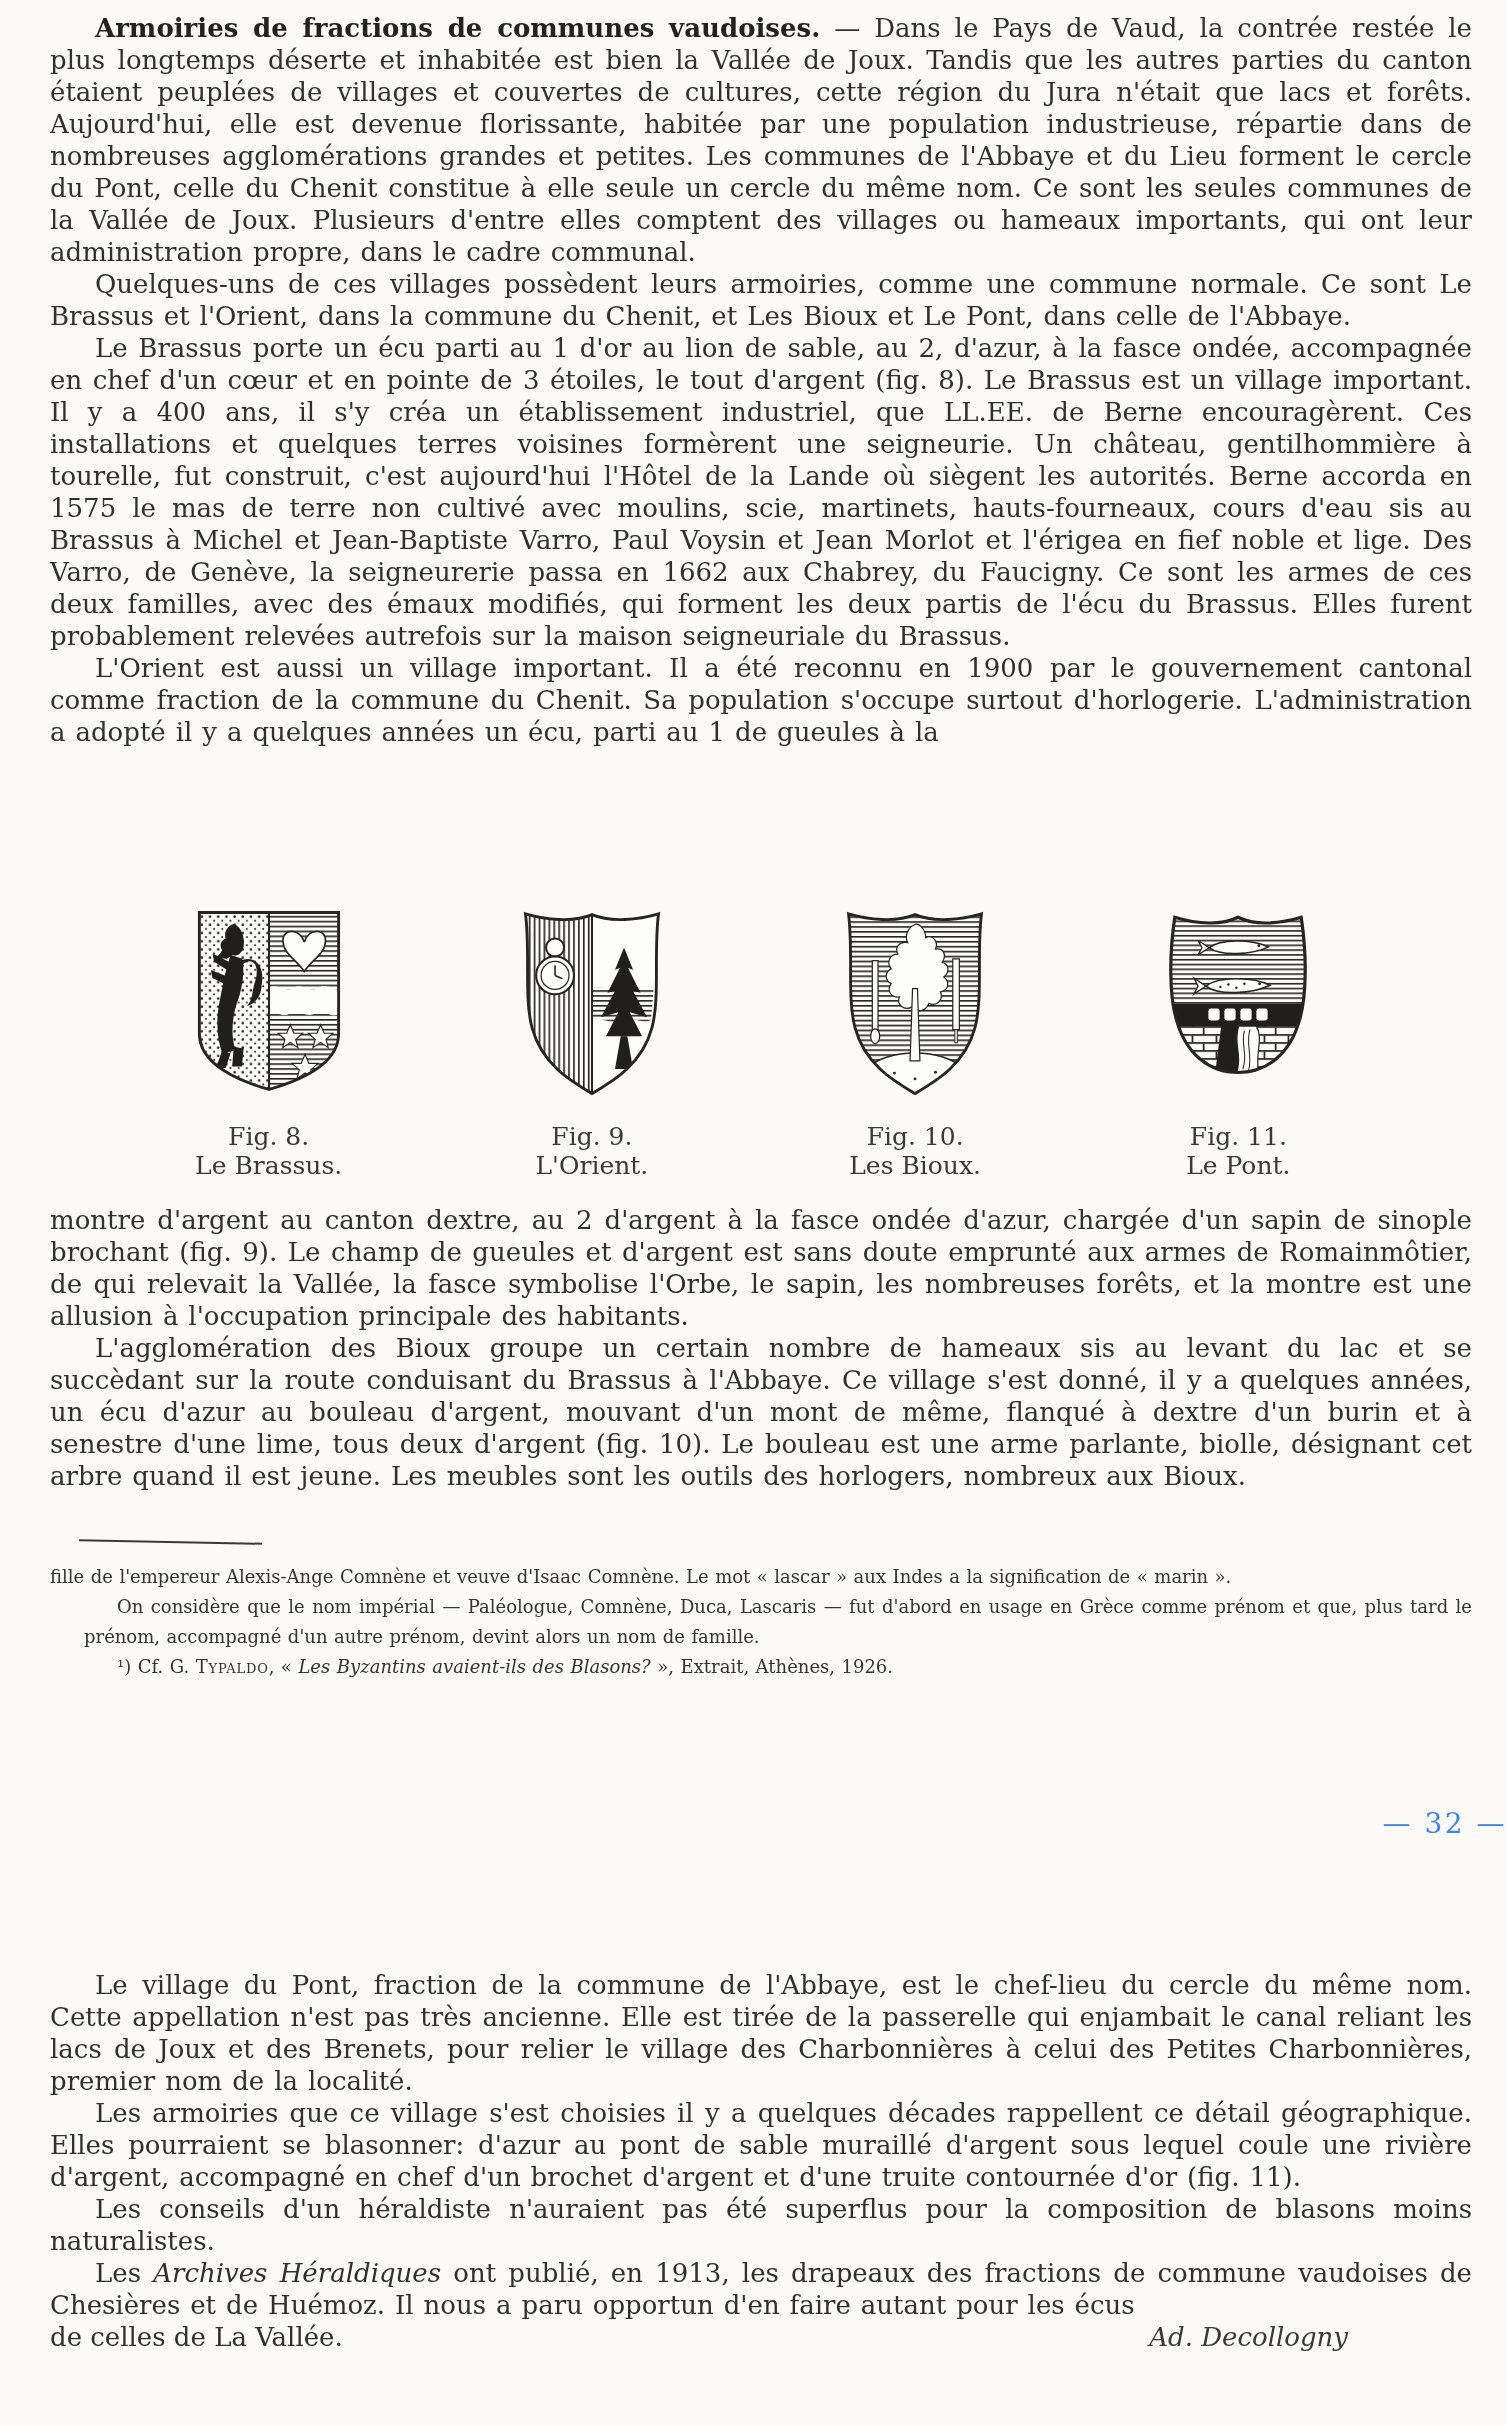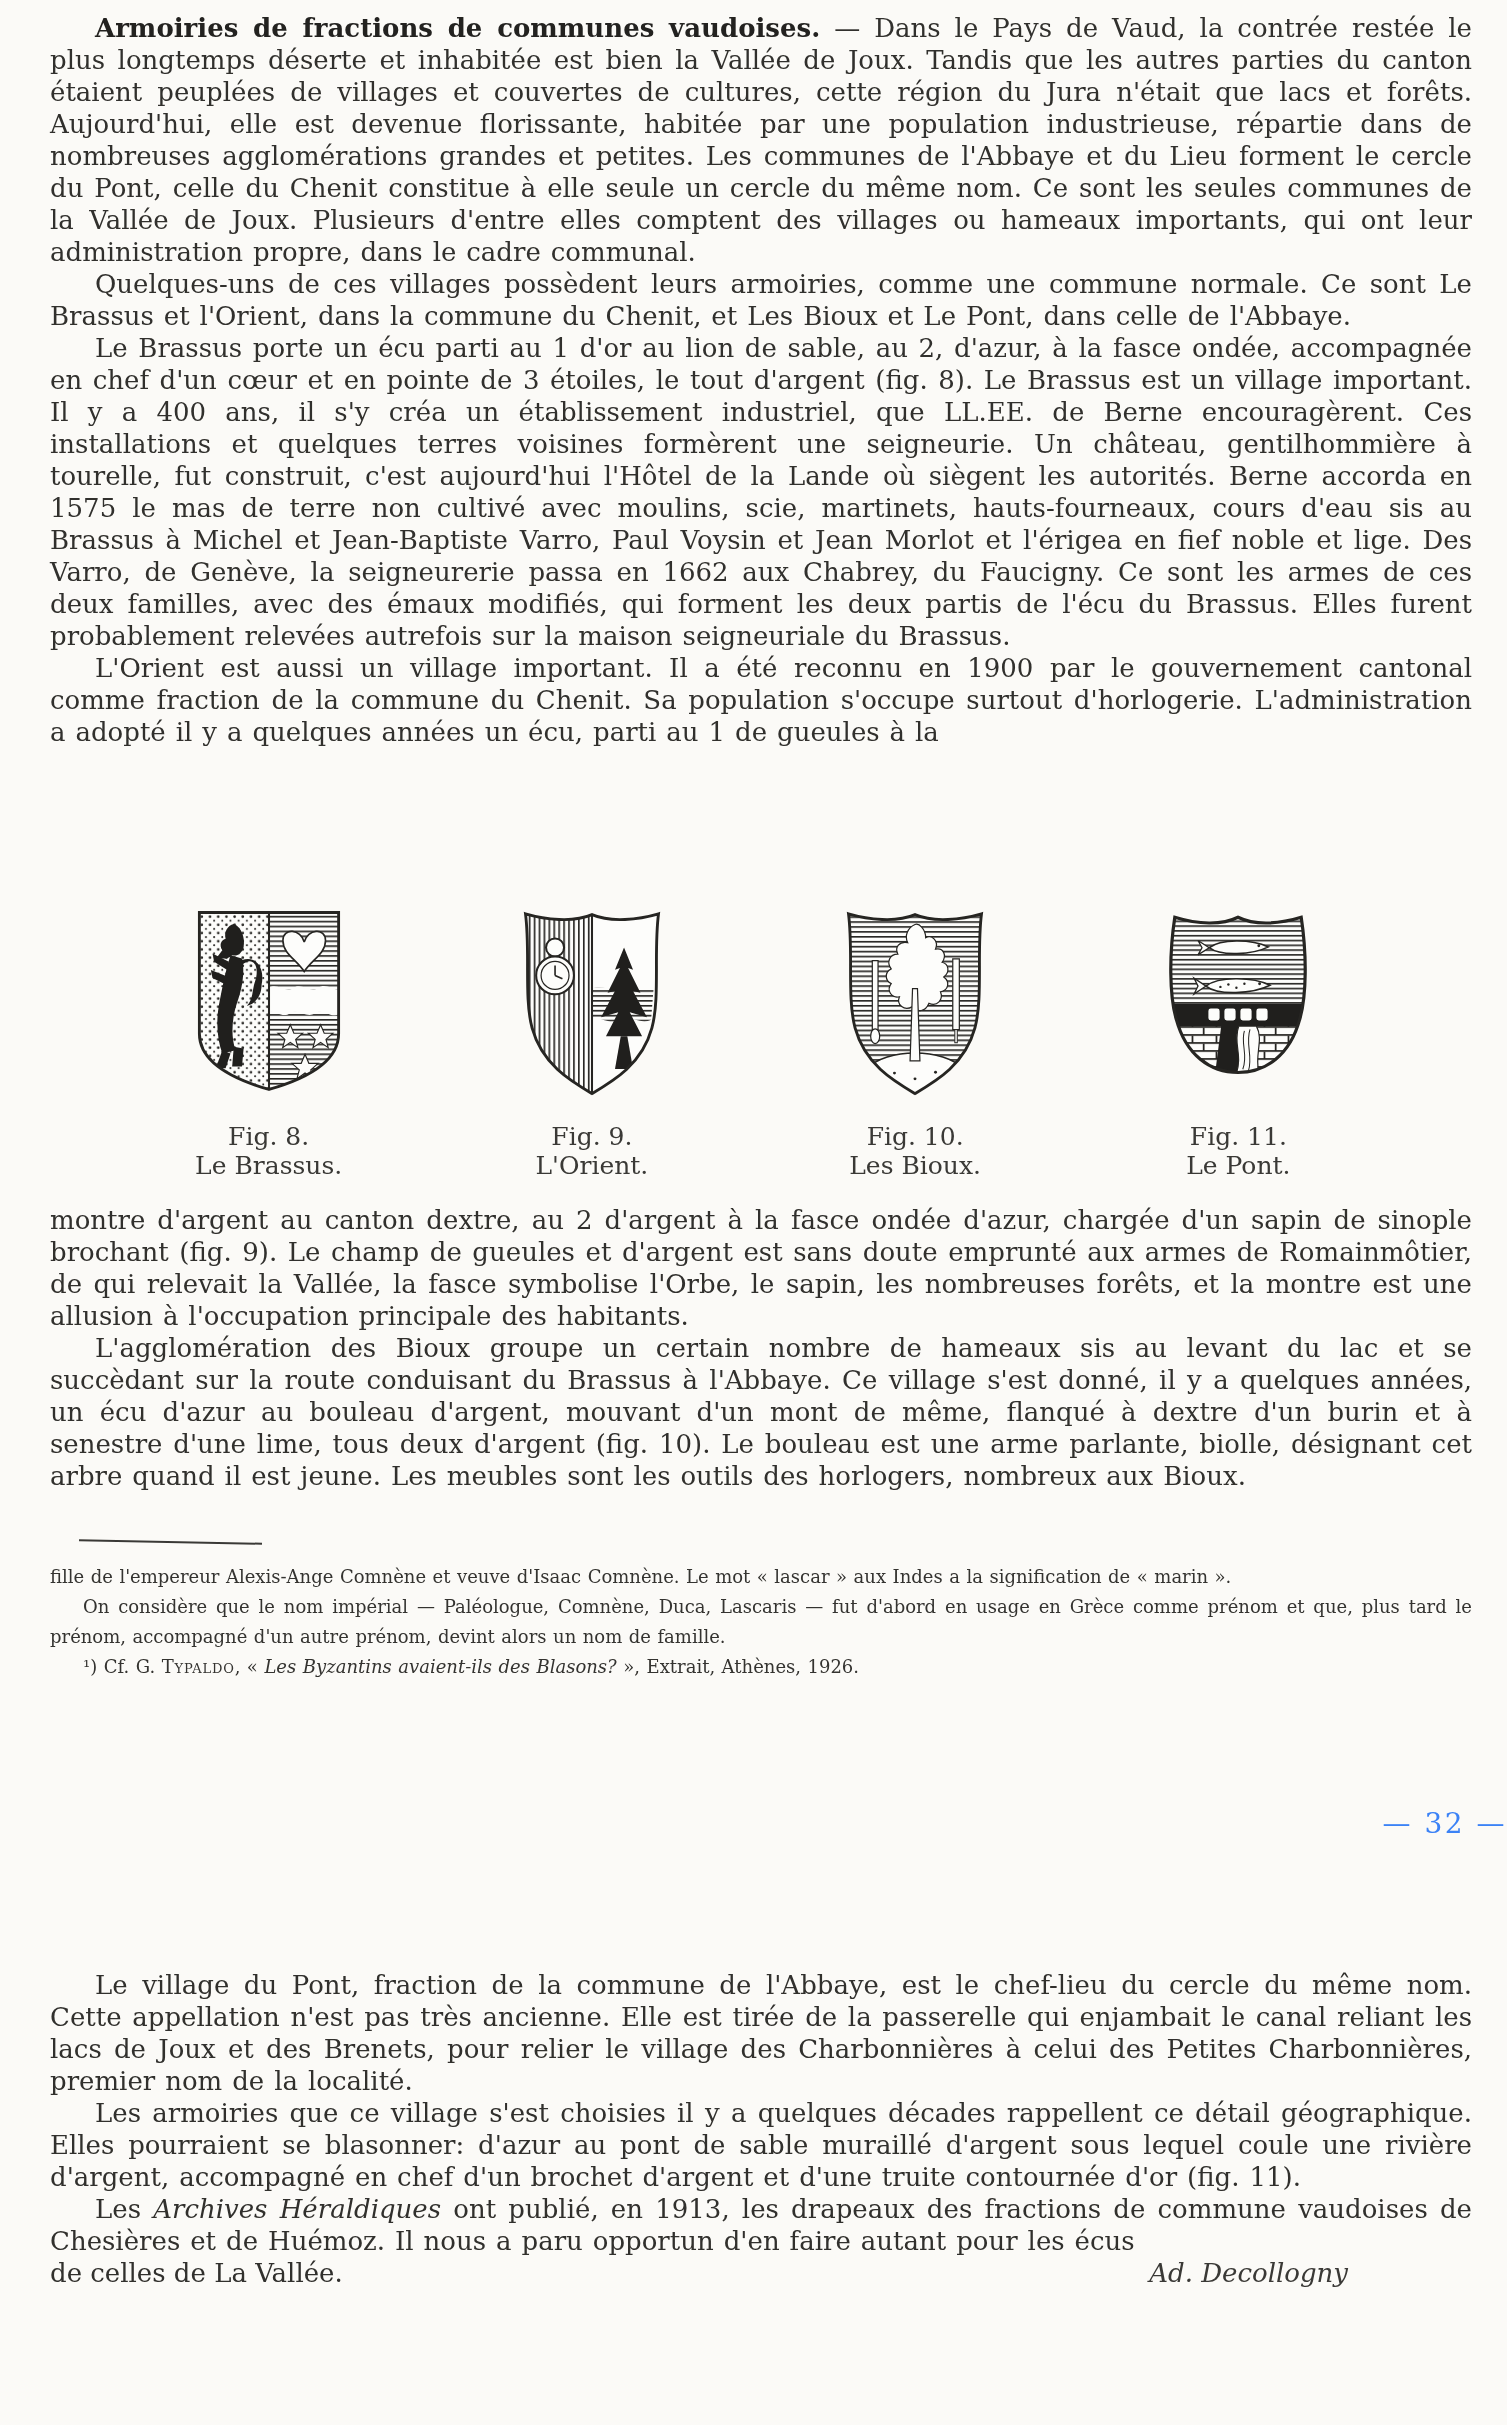--- a/index.html
+++ b/index.html
@@ -24,21 +24,21 @@
   }
   .fig { display:flex; flex-direction:column; align-items:center; }
   .fig .shield-box { height:196px; display:flex; align-items:flex-start; justify-content:center; }
   .fig figcaption { margin-top:20px; text-align:center; font-size:25px; line-height:29px; color:#3a3936; }
   .footnote-rule {
     position:absolute; top:1541px; left:79px; width:183px;
     border-top:2.9px solid #3a3936; transform:rotate(1.1deg);
   }
   #footnotes { top:1562px; }
   .fnote { font-size:18px; line-height:30px; text-align:justify; color:#343330; word-spacing:0.8px; }
-  .fnote.indent { text-indent:33px; }
+  .fnote.indent { text-indent:33px;margin-left:34px; }
   .smallcaps { font-variant:small-caps; letter-spacing:0.8px; }
   .page-number {
     position:absolute; top:1807px; left:0; width:1507px;
     text-align:right; font-size:28px; letter-spacing:2.5px; color:#3b82f6;
   }
   #bottom-block { top:1969px; }
   .last-line {
     font-size:26px; line-height:32px; color:#31302d;
     display:flex; justify-content:space-between; align-items:baseline;gap:20px;
   }
@@ -266,20 +266,21 @@
     <p class="fnote">fille de l'empereur Alexis-Ange Comnène et veuve d'Isaac Comnène. Le mot « lascar » aux Indes a la signification de « marin ».</p>
     <p class="fnote indent">On considère que le nom impérial — Paléologue, Comnène, Duca, Lascaris — fut d'abord en usage en Grèce comme prénom et que, plus tard le prénom, accompagné d'un autre prénom, devint alors un nom de famille.</p>
     <p class="fnote indent"><span>¹) Cf. G. </span><span class="smallcaps">Typaldo</span><span>, « </span><i>Les Byzantins avaient-ils des Blasons?</i><span> », Extrait, Athènes, 1926.</span></p>
   </section>
 
   <div class="page-number">— 32 —</div>
 
   <section class="text-block" id="bottom-block">
     <p class="para indent">Le village du Pont, fraction de la commune de l'Abbaye, est le chef-lieu du cercle du même nom. Cette appellation n'est pas très ancienne. Elle est tirée de la passerelle qui enjambait le canal reliant les lacs de Joux et des Brenets, pour relier le village des Charbonnières à celui des Petites Charbonnières, premier nom de la localité.</p>
     <p class="para indent">Les armoiries que ce village s'est choisies il y a quelques décades rappellent ce détail géographique. Elles pourraient se blasonner: d'azur au pont de sable muraillé d'argent sous lequel coule une rivière d'argent, accompagné en chef d'un brochet d'argent et d'une truite contournée d'or (fig. 11).</p>
+    <p class="para indent">Les conseils d'un héraldiste n'auraient pas été superflus pour la composition de blasons moins naturalistes.</p>
     <p class="para indent"><span>Les </span><i>Archives Héraldiques</i><span> ont publié, en 1913, les drapeaux des fractions de commune vaudoises de Chesières et de Huémoz. Il nous a paru opportun d'en faire autant pour les écus</span></p>
     <div class="last-line">
       <span>de celles de La Vallée.</span>
       <i class="sig">Ad. Decollogny</i>
     </div>
   </section>
 
 </div>
 
 

